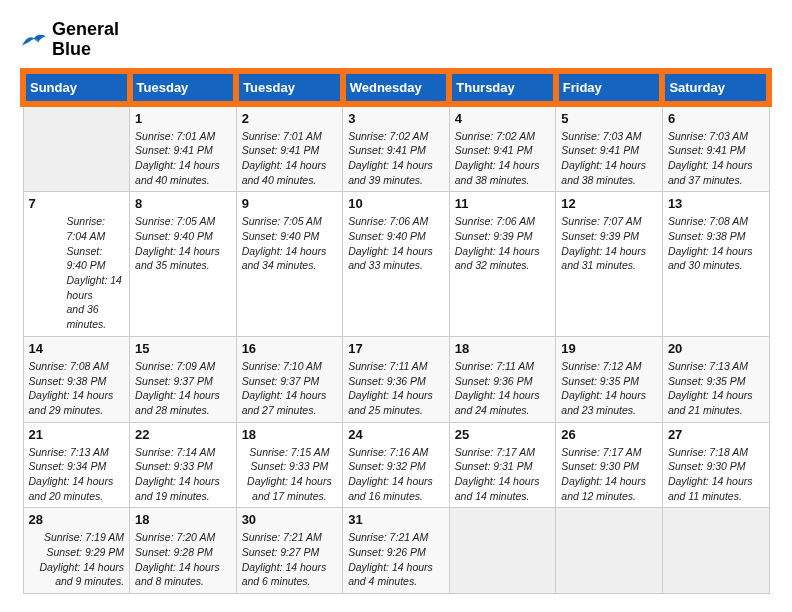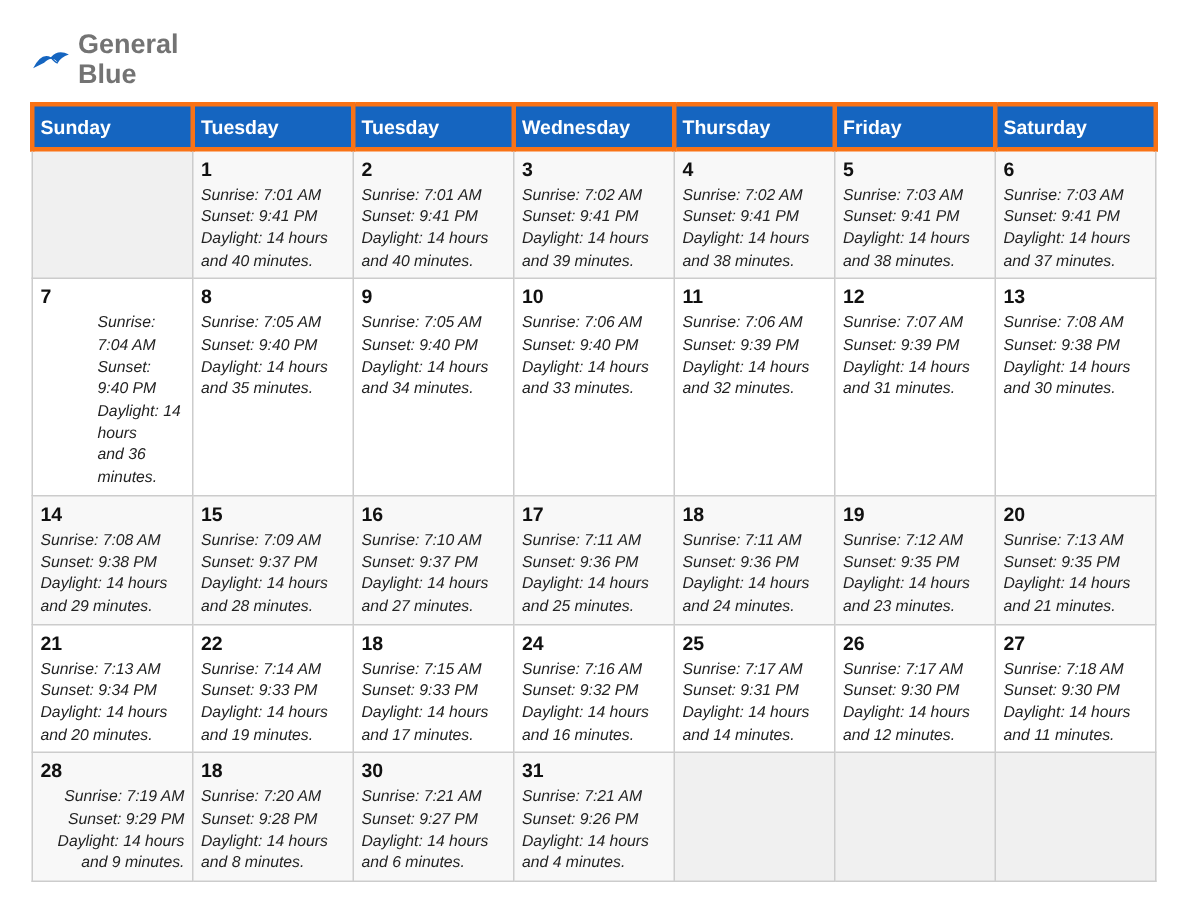--- a/index.html
+++ b/index.html
@@ -21,21 +21,21 @@
       align-items: center;
       gap: 4px;
     }
     .logo-text {
       font-size: 18px;
       font-weight: bold;
       color: #1a1a2e;
       line-height: 1.1;
     }
     .logo-text span {
-      color: #737373;
+      color: #000000;
     }
     .logo-bird {
       width: 28px;
       height: 22px;
     }
     .title-area {
       text-align: right;
     }
     .month-title {
       font-size: 42px;
@@ -53,21 +53,21 @@
       border-collapse: collapse;
       font-size: 11px;
     }
     .calendar th {
       background-color: #1565c0;
       color: #fff;
       padding: 6px 4px;
       text-align: left;
       font-size: 13px;
       font-weight: bold;
-      border: 3px solid #f97316;
+      border: 6px solid #f97316;
     }
     .calendar td {
       border: 1px solid #ccc;
       padding: 4px 5px;
       vertical-align: top;
       width: calc(100% / 7);
       min-height: 80px;
       background: #fff;
     }
     .calendar tr:nth-child(odd) td {
@@ -282,21 +282,21 @@
         </td>
         <td>
           <div class="day-number">22</div>
           <div class="day-info" style="white-space: pre-line;">Sunrise: 7:14 AM
 Sunset: 9:33 PM
 Daylight: 14 hours
 and 19 minutes.</div>
         </td>
         <td>
           <div class="day-number">18</div>
-          <div class="day-info" style="white-space: pre-line;">Sunrise: 7:15 AM
+          <div class="day-info" style="white-space: pre-line; text-align: center;">Sunrise: 7:15 AM
 Sunset: 9:33 PM
 Daylight: 14 hours
 and 17 minutes.</div>
         </td>
         <td>
           <div class="day-number">24</div>
           <div class="day-info" style="white-space: pre-line;">Sunrise: 7:16 AM
 Sunset: 9:32 PM
 Daylight: 14 hours
 and 16 minutes.</div>

